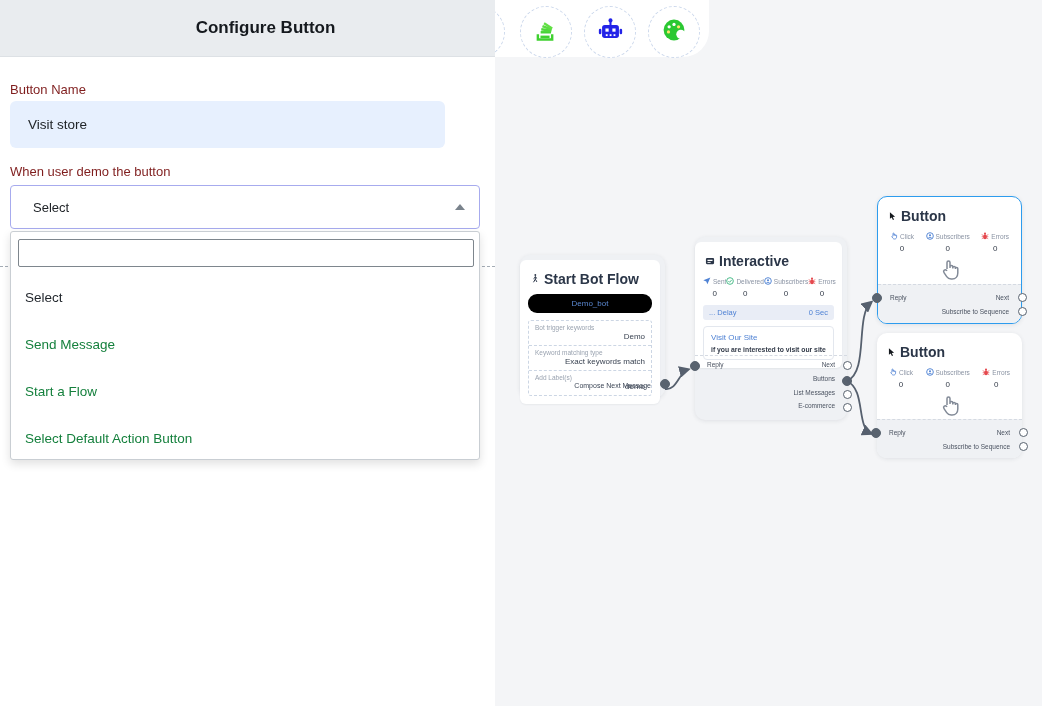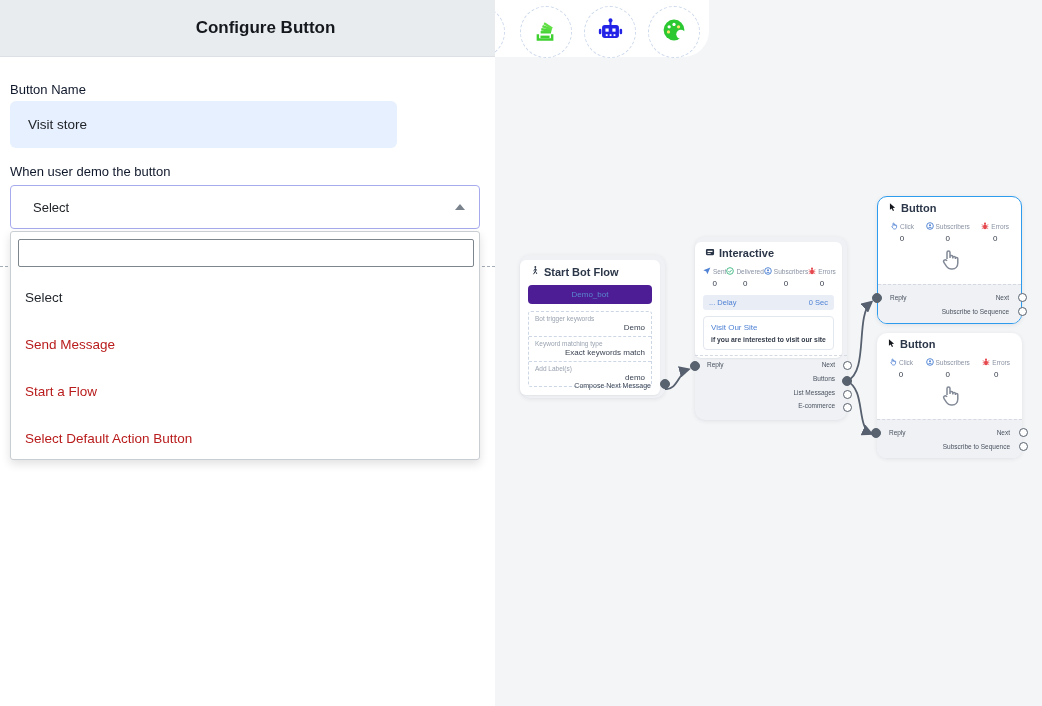--- a/index.html
+++ b/index.html
@@ -4,47 +4,47 @@
 <style>
   * { margin:0; padding:0; box-sizing:border-box; }
   html,body { font-family:"Liberation Sans", sans-serif; }
   body { width:1042px; height:706px; overflow:hidden; background:#fff; }
   .app { position:relative; width:1042px; height:706px; display:flex; }
 
   
   .panel { position:relative; width:495px; height:706px; background:#fff; z-index:20; flex:0 0 495px; }
   .panel-header { height:57px; background:#e9ecef; border-bottom:1px solid #dde1e5; display:flex; align-items:center; justify-content:center;padding-left:36px; }
   .panel-title { font-size:17px; font-weight:700; color:#15191e; }
-  .field-label { font-size:13px; color:#0f172a; }
+  .field-label { font-size:13px; color:#7f1d1d; }
   .label-1 { position:absolute; left:10px; top:82px; }
-  .filled-input { position:absolute; left:10px; top:101px; width:387px; height:47px; background:#e7f0fe; border:none; border-radius:6px; font-size:13.5px; color:#212529; padding:0 18px; font-family:"Liberation Sans", sans-serif; outline:none; }
+  .filled-input { position:absolute; left:10px; top:101px; width:435px; height:47px; background:#e7f0fe; border:none; border-radius:6px; font-size:13.5px; color:#212529; padding:0 18px; font-family:"Liberation Sans", sans-serif; outline:none; }
   .label-2 { position:absolute; left:10px; top:164px; }
   .select-box { position:absolute; left:10px; top:185px; width:470px; height:44px; background:#fff; border:1.5px solid #a7abee; border-radius:4px; display:flex; align-items:center; padding:0 14px 0 22px; cursor:pointer; }
   .select-value { font-size:13px; color:#212529; flex:1; }
   .caret-up { width:0; height:0; border-left:5px solid transparent; border-right:5px solid transparent; border-bottom:6px solid #7a838c; }
   .dashed-divider { position:absolute; left:0; top:266px; width:495px; border-top:1.5px dashed #a4acb5; z-index:1; }
   .dropdown { position:absolute; left:10px; top:231px; width:470px; height:229px; background:#fff; border:1px solid #c9ced3; border-radius:3px; box-shadow:0 4px 10px rgba(0,0,0,.12); z-index:5; }
   .dropdown-search { position:absolute; left:7px; right:7px; top:7px; width:456px; height:28px; border:1px solid #7e868d; border-radius:2px; font-size:13px; padding:0 8px; font-family:"Liberation Sans", sans-serif; outline:none; background:#fff; }
   .options { position:absolute; left:0; right:0; top:42px; bottom:0; }
-  .option { height:47px; display:flex; align-items:center; padding-left:14px; font-size:13.5px; color:#b91c1c; cursor:pointer; }
+  .option { height:47px; display:flex; align-items:center; padding-left:14px; font-size:13.5px; color:#15803d; cursor:pointer; }
   .option.selected { color:#1f242a; }
 
   
   .canvas { position:relative; flex:1; height:706px; background:#f4f5f7; overflow:hidden; }
   .toolbar-band { position:absolute; left:0; top:0; width:214px; height:57px; background:#fff; border-radius:0 0 26px 0; }
   .tool-circle { position:absolute; top:6px; width:52px; height:52px; border-radius:50%; background:#fff; border:1.5px dashed #ccd8ec; display:flex; align-items:center; justify-content:center; cursor:pointer; }
 
   .edges { position:absolute; left:0; top:0; width:547px; height:706px; z-index:3; pointer-events:none; }
 
   
   .node { position:absolute; border-radius:10px; box-shadow:0 1px 4px rgba(40,50,70,.10); z-index:2; }
   .node-gray { background:#eff1f4; }
   .card { position:absolute; left:0; right:5px; top:5px; background:#fff; border-radius:6px; box-shadow:0 1px 2px rgba(40,50,70,.06); }
-  .node-header { display:flex; align-items:center; gap:4px; padding:5px 10px 0; font-size:11px; font-weight:700; color:#2b3648; }
-  .bot-pill { margin:7px 8px 0; background:#4c1d95; color:#5a87cf; font-size:8px; text-align:center; padding:5px 0; border-radius:4px; }
+  .node-header { display:flex; align-items:center; gap:4px; padding:11px 10px 0; font-size:14px; font-weight:700; color:#2b3648; }
+  .bot-pill { margin:7px 8px 0; background:#000000; color:#5a87cf; font-size:8px; text-align:center; padding:5px 0; border-radius:9px; }
   .fields { margin:7px 8px 8px; border:1px dashed #ccd6e4; border-radius:3px; }
   .field { padding:3px 6px 4px; }
   .field + .field { border-top:1px dashed #ccd6e4; }
   .f-label { font-size:6.5px; color:#9aa3b0; }
   .f-value { font-size:8px; color:#3a4352; margin-top:1px;text-align:right; }
   .node1-footer { position:absolute; left:0; right:0; bottom:0; height:26px; display:flex; align-items:center; justify-content:flex-end; padding-right:14px; font-size:7px; color:#3c4656; }
 
   .stats { display:flex; justify-content:space-between; padding:0 8px; margin-top:8px; }
   .stat { text-align:center; }
   .s-top { display:flex; align-items:center; gap:2px; font-size:6.5px; color:#8a93a3; }

